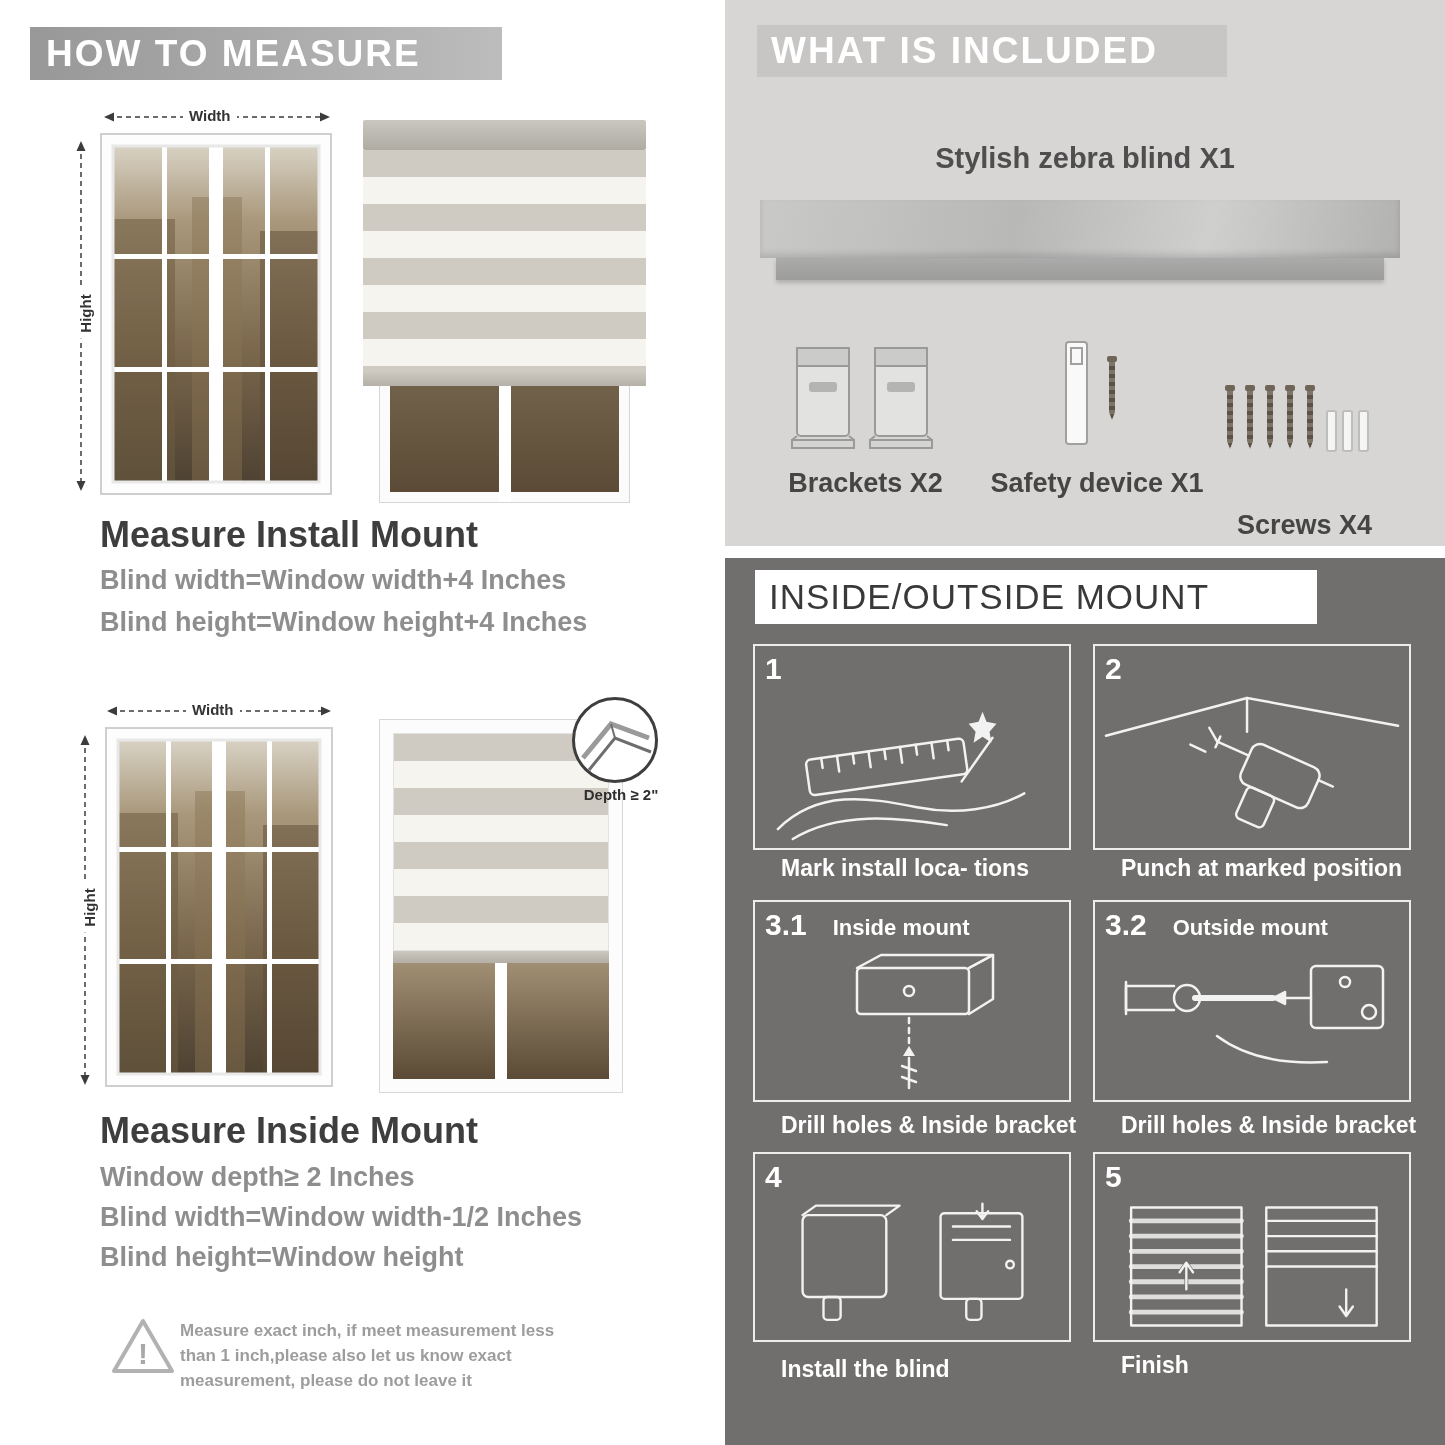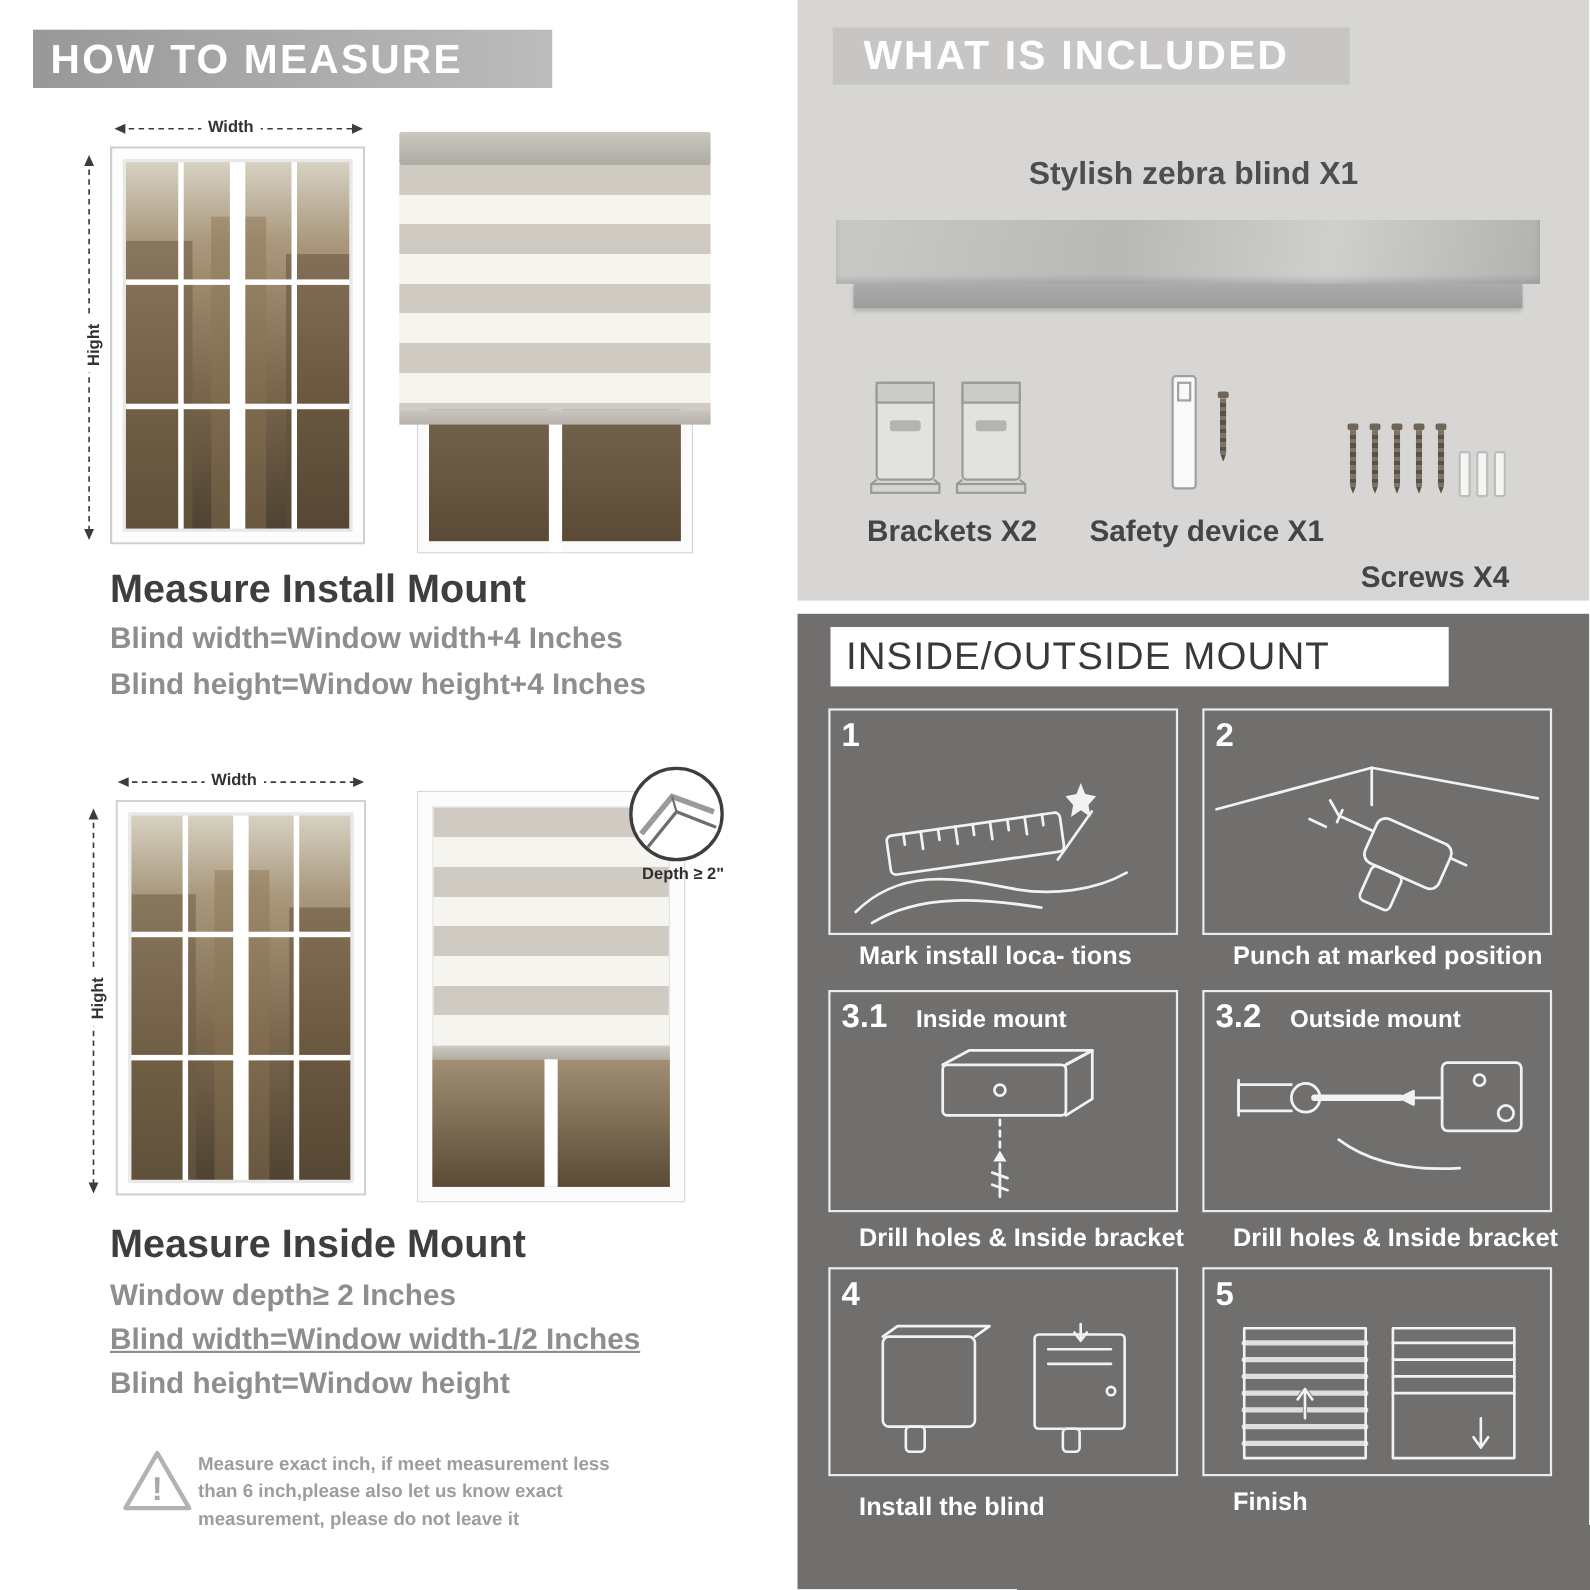--- a/index.html
+++ b/index.html
@@ -49,21 +49,21 @@
     background:#fff; border:3px solid #3e3e3e; overflow:hidden; }
   .depth-label { left:566px; top:786px; width:110px; text-align:center;
     font-size:15px; font-weight:bold; color:#2f2f2f; }
 
   .warn-text { font-size:17px; font-weight:bold; color:#9d9d9d; line-height:25px; }
 
   
   .panel-light { left:725px; top:0; width:720px; height:546px; background:#d7d6d4; }
   .right-banner { left:757px; top:25px; width:470px; height:52px; background:#c7c6c4;
     color:#fff; font-size:37px; font-weight:bold; letter-spacing:2px;
-    display:flex; align-items:center; padding-left:28px; }
+    display:flex; align-items:center; padding-left:14px; }
   .blind-label { left:725px; top:142px; width:720px; text-align:center;
     font-size:29px; font-weight:bold; color:#4e4e4e; }
   .headrail-top { left:760px; top:200px; width:640px; height:58px;
     background:linear-gradient(100deg,#c9c9c7 0%,#b8b8b6 40%,#cfcfcd 70%,#b2b2b0 100%);
     box-shadow:inset 0 -4px 6px rgba(0,0,0,0.12); }
   .headrail-lip { left:776px; top:258px; width:608px; height:22px;
     background:linear-gradient(180deg,#ababab,#9c9c9a); box-shadow:0 3px 4px rgba(0,0,0,0.18); }
   .included-label { position:absolute; top:468px; font-size:27px; font-weight:bold;
     color:#454545; text-align:center; }
 
@@ -204,30 +204,30 @@
     <svg width="80" height="80" viewBox="0 0 80 80">
       <path d="M8 58 L36 24 L74 38" fill="none" stroke="#9a9a9a" stroke-width="5"></path>
       <path d="M14 70 L40 38 L76 52" fill="none" stroke="#6e6e6e" stroke-width="3"></path>
       <path d="M36 24 L40 38" stroke="#6e6e6e" stroke-width="2"></path>
     </svg>
   </div>
   <div class="abs depth-label">Depth ≥ 2"</div>
 
   <div class="abs section-title" style="left:100px;top:1110px;">Measure Inside Mount</div>
   <div class="abs formula" style="left:100px;top:1162px;">Window depth≥ 2 Inches</div>
-  <div class="abs formula" style="left:100px;top:1202px;text-decoration:underline;">Blind width=Window width-1/2 Inches</div>
+  <div class="abs formula" style="left:100px;top:1202px;">Blind width=Window width-1/2 Inches</div>
   <div class="abs formula" style="left:100px;top:1242px;">Blind height=Window height</div>
 
   <svg class="abs" style="left:110px;top:1316px;" width="66" height="60" viewBox="0 0 66 60">
     <path d="M33 5 L62 55 L4 55 Z" fill="none" stroke="#b2b2b2" stroke-width="4" stroke-linejoin="round"></path>
     <text x="33" y="48" font-size="30" font-weight="bold" fill="#a8a8a8" text-anchor="middle">!</text>
   </svg>
   <div class="abs warn-text" style="left:180px;top:1318px;">
     <div>Measure exact inch, if meet measurement less</div>
-    <div>than 6 inch,please also let us know exact</div>
+    <div>than 1 inch,please also let us know exact</div>
     <div>measurement, please do not leave it</div>
   </div>
 
   <div class="abs panel-light"></div>
   <div class="abs right-banner">
     <span>WHAT IS INCLUDED</span>
   </div>
   <div class="abs blind-label">Stylish zebra blind X1</div>
   <div class="abs headrail-top"></div>
   <div class="abs headrail-lip"></div>

